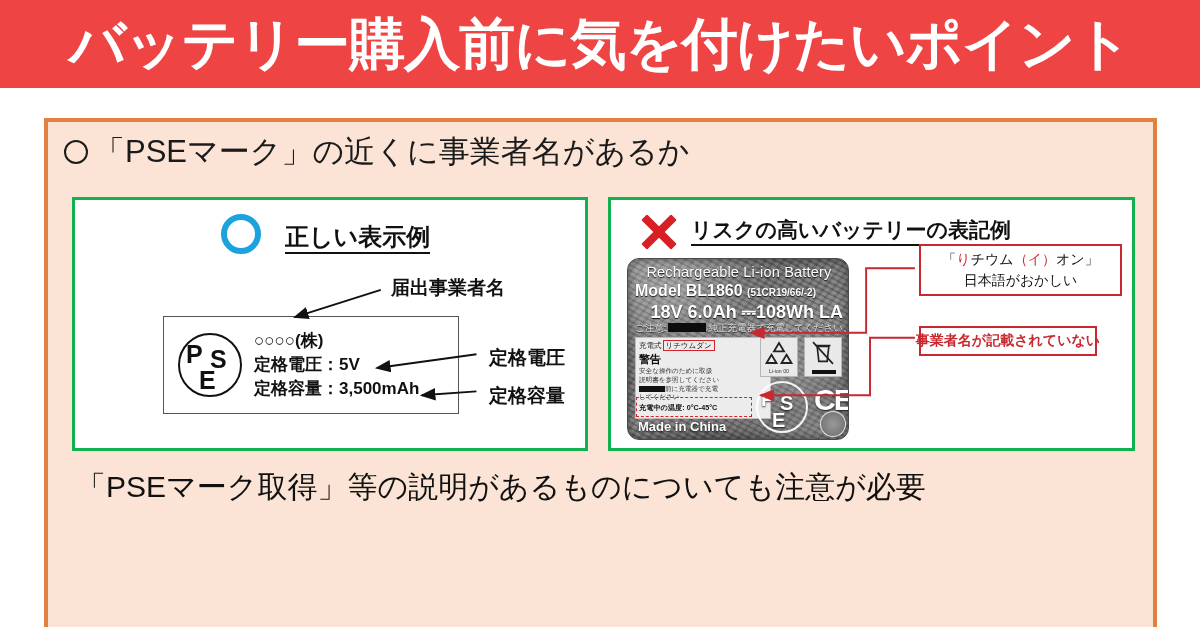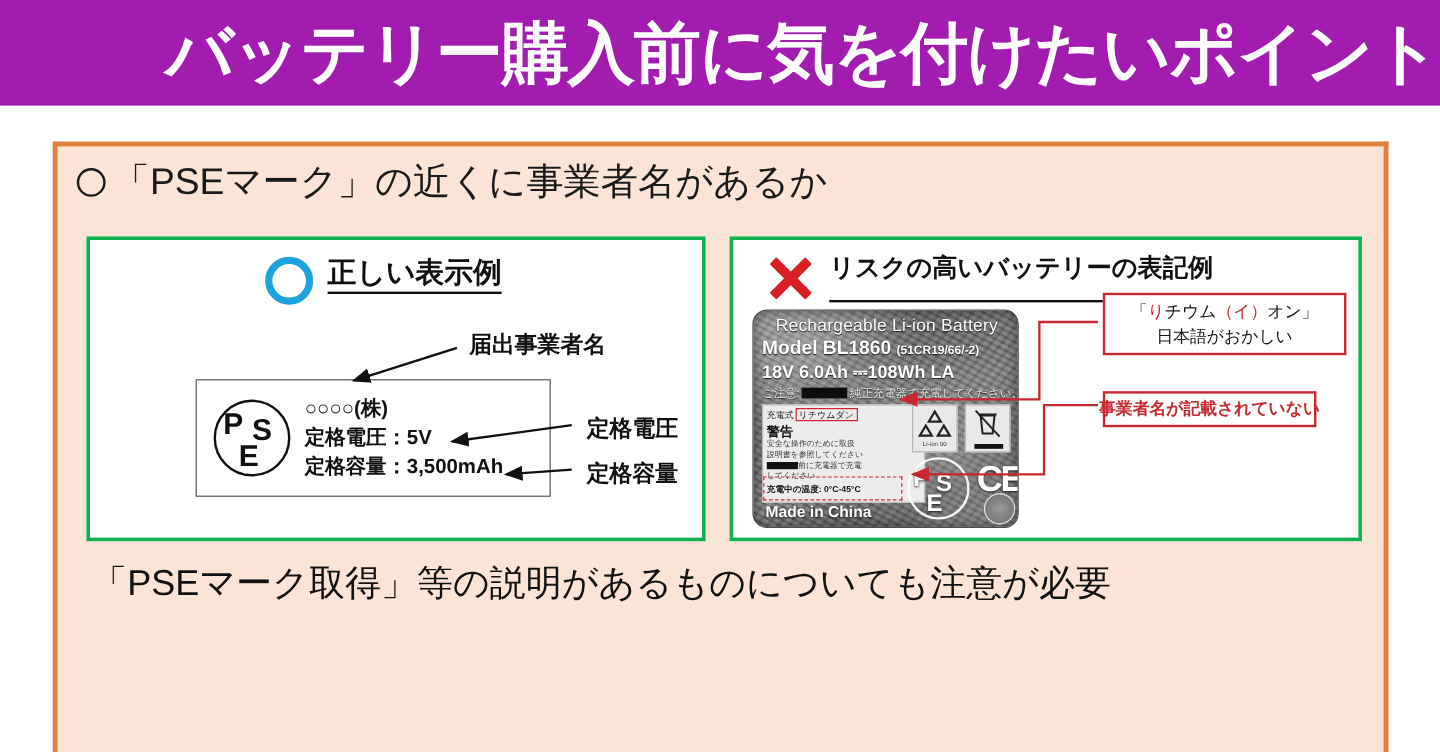--- a/index.html
+++ b/index.html
@@ -7,22 +7,22 @@
     width: 1200px; height: 627px;
     background: #ffffff;
     font-family: "Liberation Sans", "DejaVu Sans", sans-serif;
     overflow: hidden;
   }
   #root { position: relative; width: 1200px; height: 627px; background:#fff; }
 
   
   .banner {
     position: absolute; left: 0; top: 0; width: 1200px; height: 88px;
-    background: #a21caf;
-    display: flex; align-items: center; justify-content: flex-end;
+    background: #ef4444;
+    display: flex; align-items: center; justify-content: center;
   }
   .banner-title {
     color: #ffffff;
     font-size: 56px;
     font-weight: bold;
     letter-spacing: -1px;
     white-space: nowrap;
     line-height: 1;
   }
 
@@ -51,21 +51,21 @@
     position: absolute; top: 0; height: 254px;
     background: #ffffff;
     border: 3px solid #11B14F;
   }
   .panel-left  { left: 0px;   width: 516px; }
   .panel-right { left: 536px; width: 527px; }
 
   
   .good-head {
     position: absolute; left: 146px; top: 14px;
-    display: flex; align-items: flex-start; gap: 12px;
+    display: flex; align-items: flex-end; gap: 24px;
   }
   .blue-ring {
     width: 40px; height: 40px; border-radius: 50%;
     border: 6px solid #1CA2DC; background: transparent;
   }
   .good-head-text {
     font-size: 24px; font-weight: bold; color: #111;
     border-bottom: 2.5px solid #111; line-height: 1.15;
     padding-bottom: 1px; white-space: nowrap;
   }
@@ -106,21 +106,21 @@
   }
   .x-mark { width: 40px; height: 40px; position: relative; flex: none; }
   .x-mark i {
     position: absolute; left: 50%; top: 50%; width: 42px; height: 8px;
     background: #D91F26; border-radius: 1px; margin: -4px 0 0 -21px;
   }
   .x-mark i:first-child { transform: rotate(45deg); }
   .x-mark i:last-child  { transform: rotate(-45deg); }
   .bad-head-text {
     font-size: 21px; font-weight: bold; color: #111;
-    border-bottom: 2.5px solid #111; padding-bottom: 14px;
+    border-bottom: 2.5px solid #111; padding-bottom: 1px;
     white-space: nowrap; line-height: 1.15;
   }
 
   
   .battery {
     position: absolute; left: 16px; top: 58px; width: 222px; height: 182px;
     border-radius: 12px; overflow: hidden;
     background:
       radial-gradient(circle at 20% 18%, rgba(255,255,255,.30), transparent 42%),
       radial-gradient(circle at 78% 72%, rgba(255,255,255,.22), transparent 46%),
@@ -135,21 +135,21 @@
     color:#fff; font-size:14.5px; letter-spacing:.2px; white-space:nowrap;
     text-shadow: 0 1px 1px rgba(0,0,0,.85); text-align:center;
   }
   .bt-l2 {
     position:absolute; left:7px; top:23px; width: 208px; white-space:nowrap;
     color:#fff; font-size:16px; font-weight:bold; text-shadow:0 1px 1px rgba(0,0,0,.85);
   }
   .bt-l2 .sub { font-size: 10px; font-weight: bold; }
   .bt-l3 {
     position:absolute; left:7px; top:43px; width: 208px; white-space:nowrap;
-    color:#fff; font-size:15px; font-weight:bold; text-shadow:0 1px 1px rgba(0,0,0,.85);
+    color:#fff; font-size:18px; font-weight:bold; text-shadow:0 1px 1px rgba(0,0,0,.85);text-align:right;
   }
   .bt-l4 {
     position:absolute; left:7px; top:63px; width:210px; white-space:nowrap;
     color:#e8e8e8; font-size:9.5px; text-shadow:0 1px 1px rgba(0,0,0,.8);
   }
   .bt-redact {
     display:inline-block; width:38px; height:9px; background:#0d0d0d;
     vertical-align:-1px; margin:0 2px;
   }
 

